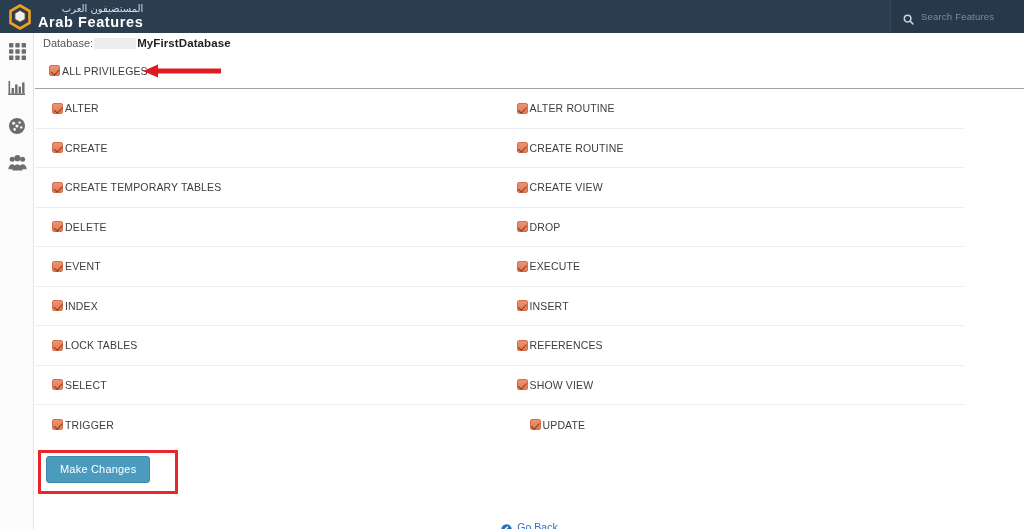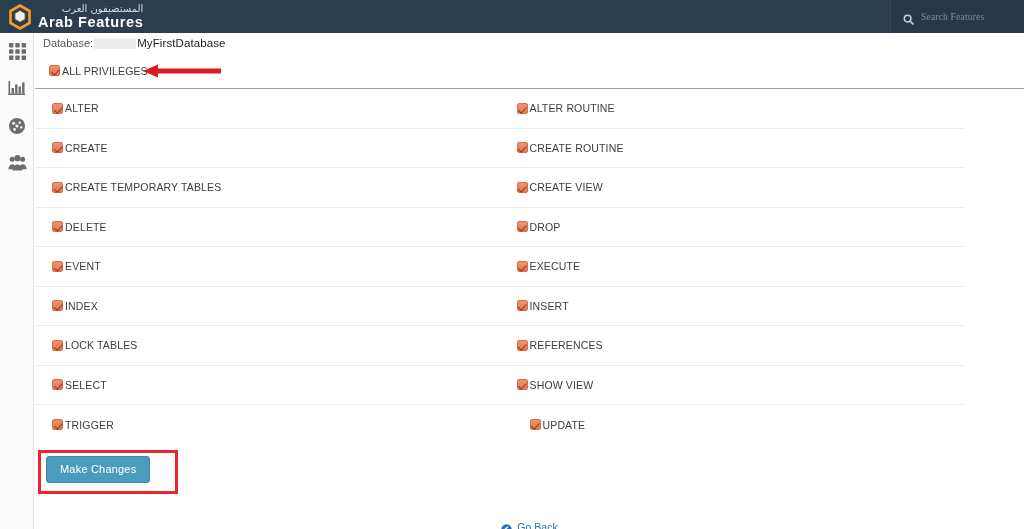--- a/index.html
+++ b/index.html
@@ -28,21 +28,21 @@
     font-size: 14.5px; color: #ffffff; font-weight: bold; letter-spacing: 0.6px;
     font-family: "Liberation Sans", sans-serif;
   }
   .topbar-spacer { flex: 1; }
   .search-box {
     width: 134px; height: 33px; background: #263849;
     display: flex; align-items: center; padding-left: 12px;
     border-left: 1px solid #32475c;
   }
   .search-ico { width: 11px; height: 11px; margin-right: 7px; flex: 0 0 auto; }
-  .search-ph { font-size: 9.5px; color: #7f8e9c; letter-spacing: .2px; font-family: Liberation Serif, serif; }
+  .search-ph { font-size: 9.5px; color: #7f8e9c; letter-spacing: .2px; }
 
   
   .sidebar {
     position: absolute; top: 33px; left: 0; width: 34px; height: 496px;
     background: #fbfbfb; border-right: 1px solid #e3e3e3;
   }
   .side-item {
     width: 34px; height: 37px; display: flex;
     align-items: center; justify-content: center;
   }
@@ -55,21 +55,21 @@
   }
   .db-line {
     height: 20px; padding-left: 8px; display: flex; align-items: center;
     font-size: 11px; color: #4a4a4a; gap: 0px;
   }
   .db-label { color: #555; font-size: 11px; }
   .db-redact {
     display: inline-block; width: 42px; height: 11px;
     background: #ededed; margin: 0 1px;
   }
-  .db-name { font-weight: normal; color: #222; font-size: 11.5px; letter-spacing: .1px; }
+  .db-name { font-weight: bold; color: #222; font-size: 11.5px; letter-spacing: .1px; }
 
   .allpriv-row {
     height: 36px; display: flex; align-items: center; padding-left: 14px;
     border-bottom: 1px solid #9aa3ab; position: relative;
   }
   .priv-grid { width: 929px; }
   .priv-row {
     display: flex; height: 39.5px; border-bottom: 1px solid #ededed;
   }
   .priv-row:last-child { border-bottom: none; gap: 26px; }

